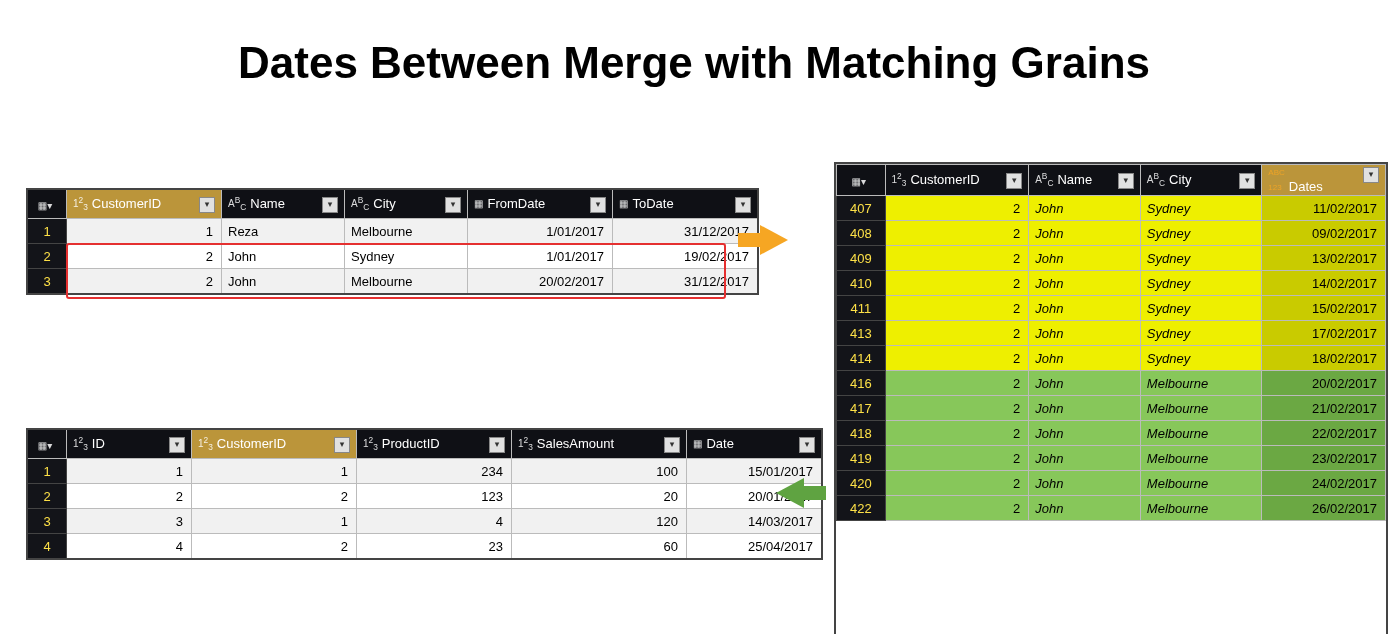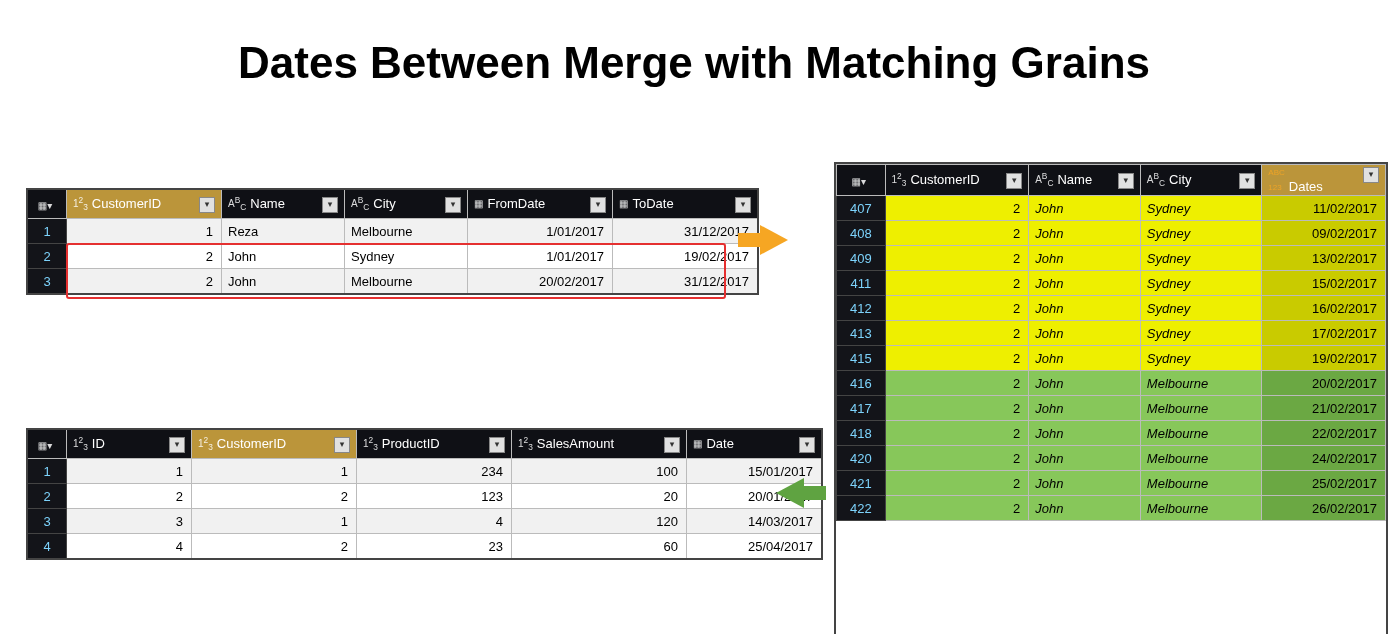--- a/index.html
+++ b/index.html
@@ -1,21 +1,21 @@
 <!DOCTYPE html>
 <html><head>
 <meta charset="utf-8">
 <style>
 body{margin:0;font-family:Segoe UI,Arial,sans-serif;background:#fff;width:1388px;height:634px;overflow:hidden}
 .title{font-size:44px;text-align:center;margin:38px 0 0}
 .tbl{border-collapse:collapse;font-size:13px;border:2px solid #444}
 .tbl th,.tbl td{border:1px solid #bbb;padding:0 6px;height:24px}
 .tbl th{background:#0f1015;color:#fff;font-weight:400;text-align:left;height:28px}
 .tbl th:first-child{width:26px;text-align:center}
-.tbl td:first-child{background:#131419;color:#7dd3fc;text-align:center;width:26px;border-color:#444}
+.tbl td:first-child{background:#131419;color:#fde047;text-align:center;width:26px;border-color:#444}
 .tbl td.numR{text-align:right;padding-right:8px}
 .tbl td{background:#fff}
 .tbl tr:nth-child(odd) td{background:#f1f1f1}
 .tbl tr:nth-child(odd) td:first-child{background:#131419}
 .tbl th.gold{background:#bb953a}
 .tbl th .i{opacity:.85;font-size:10px;margin-right:4px}
 .drop{display:inline-block;width:14px;height:14px;background:#e1e1e1;border:1px solid #888;float:right;margin-top:2px;font-size:9px;color:#333;text-align:center;line-height:12px}
 .tbl.big td:first-child{width:36px}
 .yel td{background:#eeef00!important;font-style:italic}
 .yel td.last{background:#c9cb00!important}
@@ -159,46 +159,46 @@
           <td style="width:110px" class="numR last">09/02/2017</td>
         </tr>
         <tr class="yel">
           <td>409</td>
           <td style="width:130px" class="numR">2</td>
           <td style="width:100px" class="">John</td>
           <td style="width:110px" class="">Sydney</td>
           <td style="width:110px" class="numR last">13/02/2017</td>
         </tr>
         <tr class="yel">
+          <td>410</td>
+          <td style="width:130px" class="numR">2</td>
+          <td style="width:100px" class="">John</td>
+          <td style="width:110px" class="">Sydney</td>
+          <td style="width:110px" class="numR last">14/02/2017</td>
+        </tr>
+        <tr class="yel">
           <td>411</td>
           <td style="width:130px" class="numR">2</td>
           <td style="width:100px" class="">John</td>
           <td style="width:110px" class="">Sydney</td>
           <td style="width:110px" class="numR last">15/02/2017</td>
         </tr>
         <tr class="yel">
-          <td>412</td>
-          <td style="width:130px" class="numR">2</td>
-          <td style="width:100px" class="">John</td>
-          <td style="width:110px" class="">Sydney</td>
-          <td style="width:110px" class="numR last">16/02/2017</td>
-        </tr>
-        <tr class="yel">
           <td>413</td>
           <td style="width:130px" class="numR">2</td>
           <td style="width:100px" class="">John</td>
           <td style="width:110px" class="">Sydney</td>
           <td style="width:110px" class="numR last">17/02/2017</td>
         </tr>
         <tr class="yel">
-          <td>415</td>
-          <td style="width:130px" class="numR">2</td>
-          <td style="width:100px" class="">John</td>
-          <td style="width:110px" class="">Sydney</td>
-          <td style="width:110px" class="numR last">19/02/2017</td>
+          <td>414</td>
+          <td style="width:130px" class="numR">2</td>
+          <td style="width:100px" class="">John</td>
+          <td style="width:110px" class="">Sydney</td>
+          <td style="width:110px" class="numR last">18/02/2017</td>
         </tr>
         <tr class="grn">
           <td>416</td>
           <td style="width:130px" class="numR">2</td>
           <td style="width:100px" class="">John</td>
           <td style="width:110px" class="">Melbourne</td>
           <td style="width:110px" class="numR last">20/02/2017</td>
         </tr>
         <tr class="grn">
           <td>417</td>
@@ -208,32 +208,32 @@
           <td style="width:110px" class="numR last">21/02/2017</td>
         </tr>
         <tr class="grn">
           <td>418</td>
           <td style="width:130px" class="numR">2</td>
           <td style="width:100px" class="">John</td>
           <td style="width:110px" class="">Melbourne</td>
           <td style="width:110px" class="numR last">22/02/2017</td>
         </tr>
         <tr class="grn">
+          <td>419</td>
+          <td style="width:130px" class="numR">2</td>
+          <td style="width:100px" class="">John</td>
+          <td style="width:110px" class="">Melbourne</td>
+          <td style="width:110px" class="numR last">23/02/2017</td>
+        </tr>
+        <tr class="grn">
           <td>420</td>
           <td style="width:130px" class="numR">2</td>
           <td style="width:100px" class="">John</td>
           <td style="width:110px" class="">Melbourne</td>
           <td style="width:110px" class="numR last">24/02/2017</td>
-        </tr>
-        <tr class="grn">
-          <td>421</td>
-          <td style="width:130px" class="numR">2</td>
-          <td style="width:100px" class="">John</td>
-          <td style="width:110px" class="">Melbourne</td>
-          <td style="width:110px" class="numR last">25/02/2017</td>
         </tr>
         <tr class="grn">
           <td>422</td>
           <td style="width:130px" class="numR">2</td>
           <td style="width:100px" class="">John</td>
           <td style="width:110px" class="">Melbourne</td>
           <td style="width:110px" class="numR last">26/02/2017</td>
         </tr>
       </tbody>
 </table>

